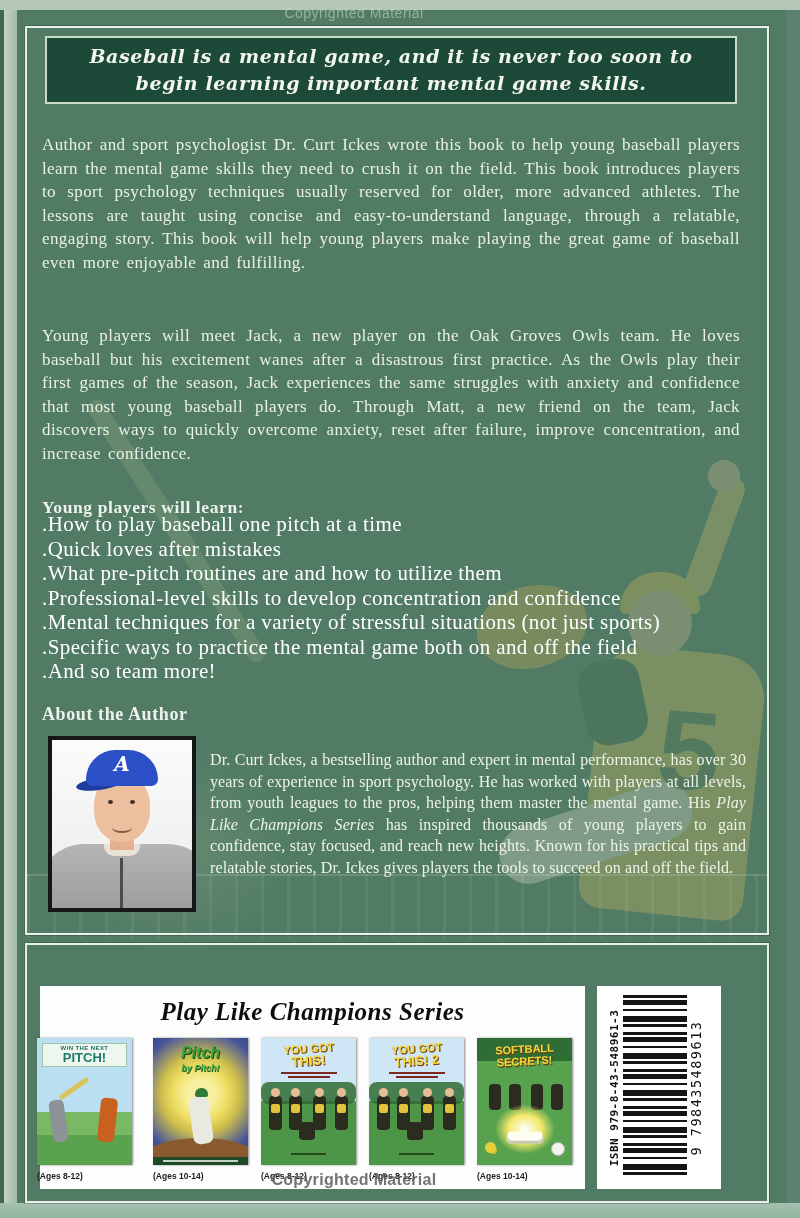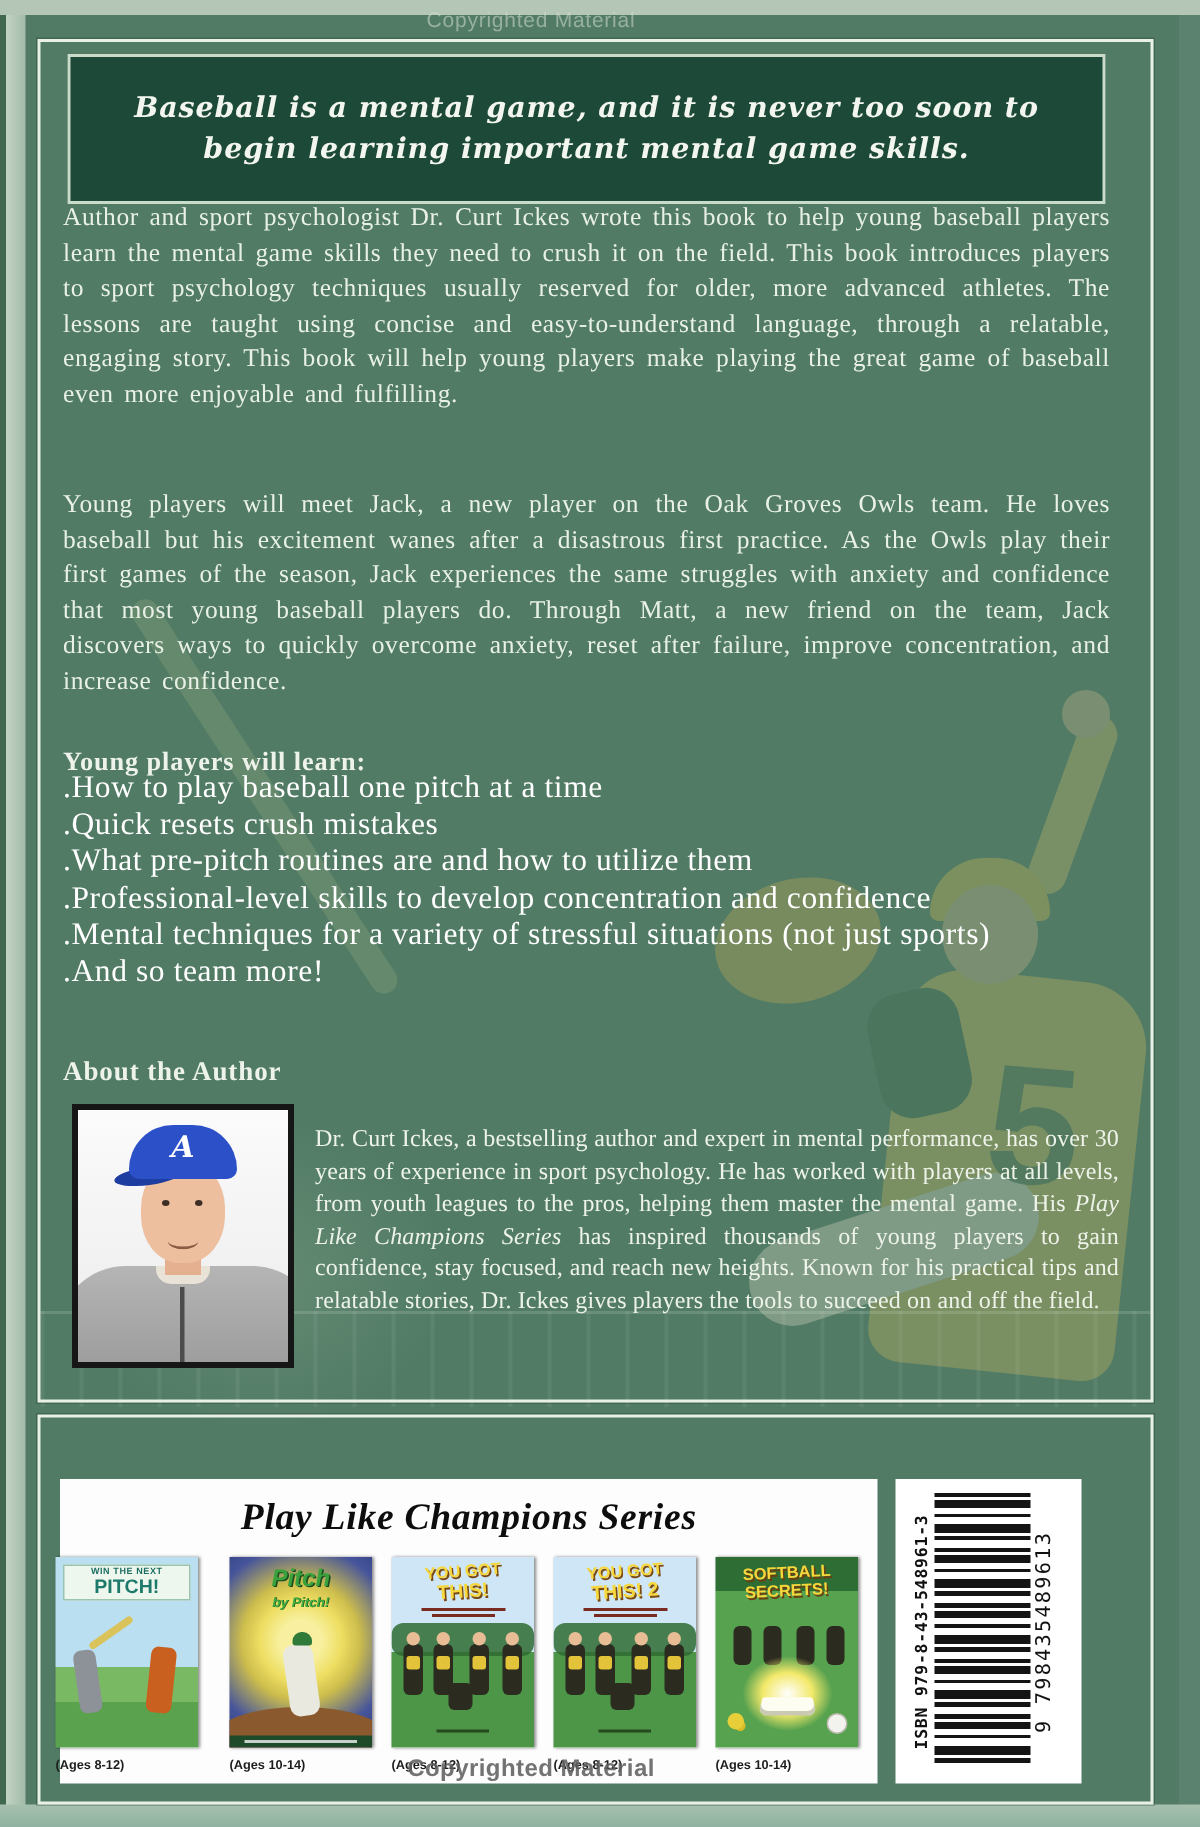--- a/index.html
+++ b/index.html
@@ -39,21 +39,21 @@
   .bg-fence{left:27px;top:874px;width:742px;height:62px;border-top:2px solid rgba(230,240,228,.16);
             background:repeating-linear-gradient(90deg,rgba(255,255,255,.06) 0 3px,rgba(0,0,0,0) 3px 26px);}
 
   
   .frame{border:2px solid #e9f0e7;box-shadow:0 0 0 1px rgba(20,40,30,.25);}
   .frame-main{left:25px;top:26px;width:740px;height:905px;}
   .frame-bottom{left:25px;top:943px;width:740px;height:256px;}
 
   
   .quote-box{left:45px;top:36px;width:628px;height:56px;background:#1d4938;border:2px solid #c9dcca;
-             padding:20px 30px;display:flex;align-items:center;justify-content:center;text-align:center;
+             padding:4px 30px;display:flex;align-items:center;justify-content:center;text-align:center;
              font-family:"DejaVu Serif",serif;font-style:italic;font-weight:bold;font-size:19px;line-height:27px;
              color:#f2f6ee;letter-spacing:.6px;}
 
   
   .para{left:42px;width:698px;font-size:17px;line-height:23.5px;color:#e9f1e7;text-align:justify;
         letter-spacing:.4px;word-spacing:2.5px;}
   .p1{top:116px;}
   .p2{top:307px;}
   .learn-heading{left:42px;top:497px;font-size:17.5px;font-weight:bold;color:#edf3ea;letter-spacing:.6px;}
   .learn-list{left:42px;top:512px;width:706px;font-size:21px;line-height:24.5px;color:#ffffff;letter-spacing:.4px;}
@@ -188,24 +188,25 @@
   <div class="abs quote-box">
     <span>Baseball is a mental game, and it is never too soon to begin learning important mental game skills.</span>
   </div>
 
   <p class="abs para p1">Author and sport psychologist Dr. Curt Ickes wrote this book to help young baseball players learn the mental game skills they need to crush it on the field. This book introduces players to sport psychology techniques usually reserved for older, more advanced athletes. The lessons are taught using concise and easy-to-understand language, through a relatable, engaging story. This book will help young players make playing the great game of baseball even more enjoyable and fulfilling.</p>
   <p class="abs para p2">Young players will meet Jack, a new player on the Oak Groves Owls team. He loves baseball but his excitement wanes after a disastrous first practice. As the Owls play their first games of the season, Jack experiences the same struggles with anxiety and confidence that most young baseball players do. Through Matt, a new friend on the team, Jack discovers ways to quickly overcome anxiety, reset after failure, improve concentration, and increase confidence.</p>
 
   <div class="abs learn-heading">Young players will learn:</div>
   <div class="abs learn-list">
     <div>.How to play baseball one pitch at a time</div>
-    <div>.Quick resets crush mistakes</div>
+    <div>.Quick loves after mistakes</div>
     <div>.What pre-pitch routines are and how to utilize them</div>
     <div>.Professional-level skills to develop concentration and confidence</div>
     <div>.Mental techniques for a variety of stressful situations (not just sports)</div>
+    <div>.Specific ways to practice the mental game both on and off the field</div>
     <div>.And so team more!</div>
   </div>
 
   <div class="abs about-heading">About the Author</div>
 
   <div class="abs photo">
     <div class="ph-shoulders"></div>
     <div class="ph-zip"></div>
     <div class="ph-collar"></div>
     <div class="ph-neck"></div>

